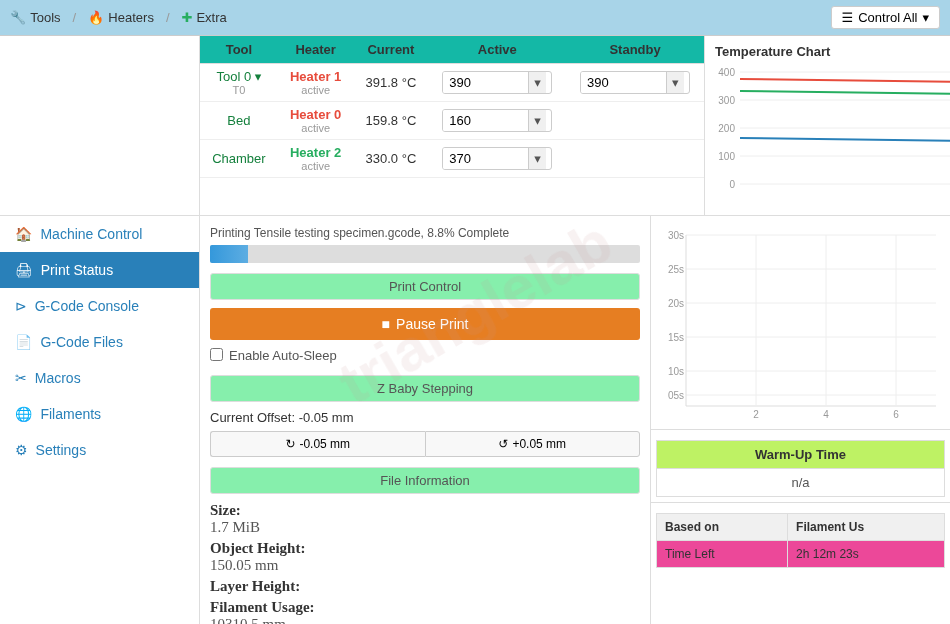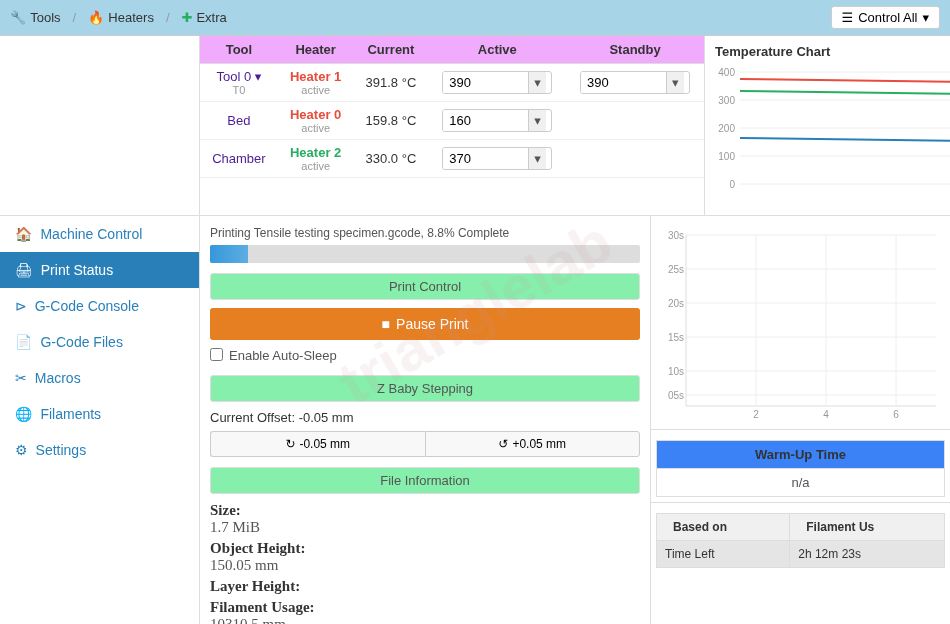--- a/index.html
+++ b/index.html
@@ -18,23 +18,23 @@
     .top-bar-sep { color: #999; }
     .top-bar-right { display: flex; align-items: center; padding: 6px 10px; }
     .control-all-btn { background: #fff; border: 1px solid #ccc; border-radius: 3px; padding: 3px 10px; cursor: pointer; font-size: 13px; display: flex; align-items: center; gap: 5px; }
 
     
     .sidebar { width: 200px; background: #fff; border-right: 1px solid #ddd; display: flex; flex-direction: column; }
     .sidebar-item { display: flex; align-items: center; gap: 8px; padding: 10px 15px; cursor: pointer; color: #2980b9; font-size: 14px; }
     .sidebar-item.active { background: #2980b9; color: #fff; }
     .sidebar-item .si-icon { font-size: 14px; }
     .heater-table { width: 100%; border-collapse: collapse; }
-    .heater-table th { background: #f0abfc; padding: 6px 10px; text-align: center; font-weight: bold; border-bottom: 1px solid #ddd; color: #333; font-size: 13px; }
+    .heater-table th { background: #14b8a6; padding: 6px 10px; text-align: center; font-weight: bold; border-bottom: 1px solid #ddd; color: #333; font-size: 13px; }
     .heater-table td { padding: 5px 10px; text-align: center; border-bottom: 1px solid #eee; font-size: 13px; vertical-align: middle; }
-    .tool-link { color: #4c1d95; text-decoration: none; cursor: pointer; }
+    .tool-link { color: #15803d; text-decoration: none; cursor: pointer; }
     .heater-red { color: #e74c3c; font-weight: bold; cursor: pointer; }
     .heater-green { color: #27ae60; font-weight: bold; cursor: pointer; }
     .heater-sub { color: #999; font-size: 11px; display: block; }
     .temp-input-wrap { display: flex; border: 1px solid #ccc; border-radius: 3px; overflow: hidden; width: 110px; margin: 0 auto; }
     .temp-input { border: none; padding: 3px 6px; width: 85px; font-size: 13px; outline: none; }
     .temp-dropdown { background: #f0f0f0; border-left: 1px solid #ccc; padding: 3px 5px; cursor: pointer; color: #555; }
     .center-panel { flex: 1; padding: 10px; overflow-y: auto; background: #fff; }
     .right-panel { width: 300px; background: #fff; border-left: 1px solid #ddd; display: flex; flex-direction: column; }
     .temp-chart-title { font-size: 13px; color: #333; padding: 3px 5px; font-weight: bold; }
 
@@ -56,27 +56,27 @@
     .z-btn:first-child { border-radius: 3px 0 0 3px; border-right: none; }
     .z-btn:last-child { border-radius: 0 3px 3px 0; }
 
     .file-info-section { margin-top: 8px; }
     .file-info-row { margin-bottom: 4px; font-size: 15px; font-family: Liberation Serif, serif; }
     .file-info-label { font-weight: bold; color: #333; }
     .file-info-value { color: #555; }
 
     
     .warmup-table { width: 100%; border-collapse: collapse; margin-top: 5px; }
-    .warmup-table th { background: #3b82f6; padding: 6px 0; text-align: center; font-size: 13px; border: 1px solid #ddd; }
+    .warmup-table th { background: #bef264; padding: 6px 0; text-align: center; font-size: 13px; border: 1px solid #ddd; }
     .warmup-table td { padding: 6px 10px; text-align: center; font-size: 13px; border: 1px solid #ddd; color: #555; }
 
     .filament-table { width: 100%; border-collapse: collapse; margin-top: 5px; }
-    .filament-table th { background: #f0f0f0; padding: 6px 16px; text-align: left; font-size: 12px; border: 1px solid #ddd; }
+    .filament-table th { background: #f0f0f0; padding: 6px 8px; text-align: left; font-size: 12px; border: 1px solid #ddd; }
     .filament-table td { padding: 6px 8px; font-size: 12px; border: 1px solid #ddd; color: #333; }
-    .filament-table tr.highlight-row td { background: #e5e5e5; }
+    .filament-table tr.highlight-row td { background: #ec4899; }
 
     
     .watermark { position: fixed; top: 50%; left: 50%; transform: translate(-50%, -50%) rotate(-30deg); font-size: 60px; color: rgba(200,150,150,0.12); pointer-events: none; z-index: 1000; font-weight: bold; white-space: nowrap; }
   </style>
 </head>
 <body>
 
 <div class="app-wrapper">
 
   <div class="top-bar">

